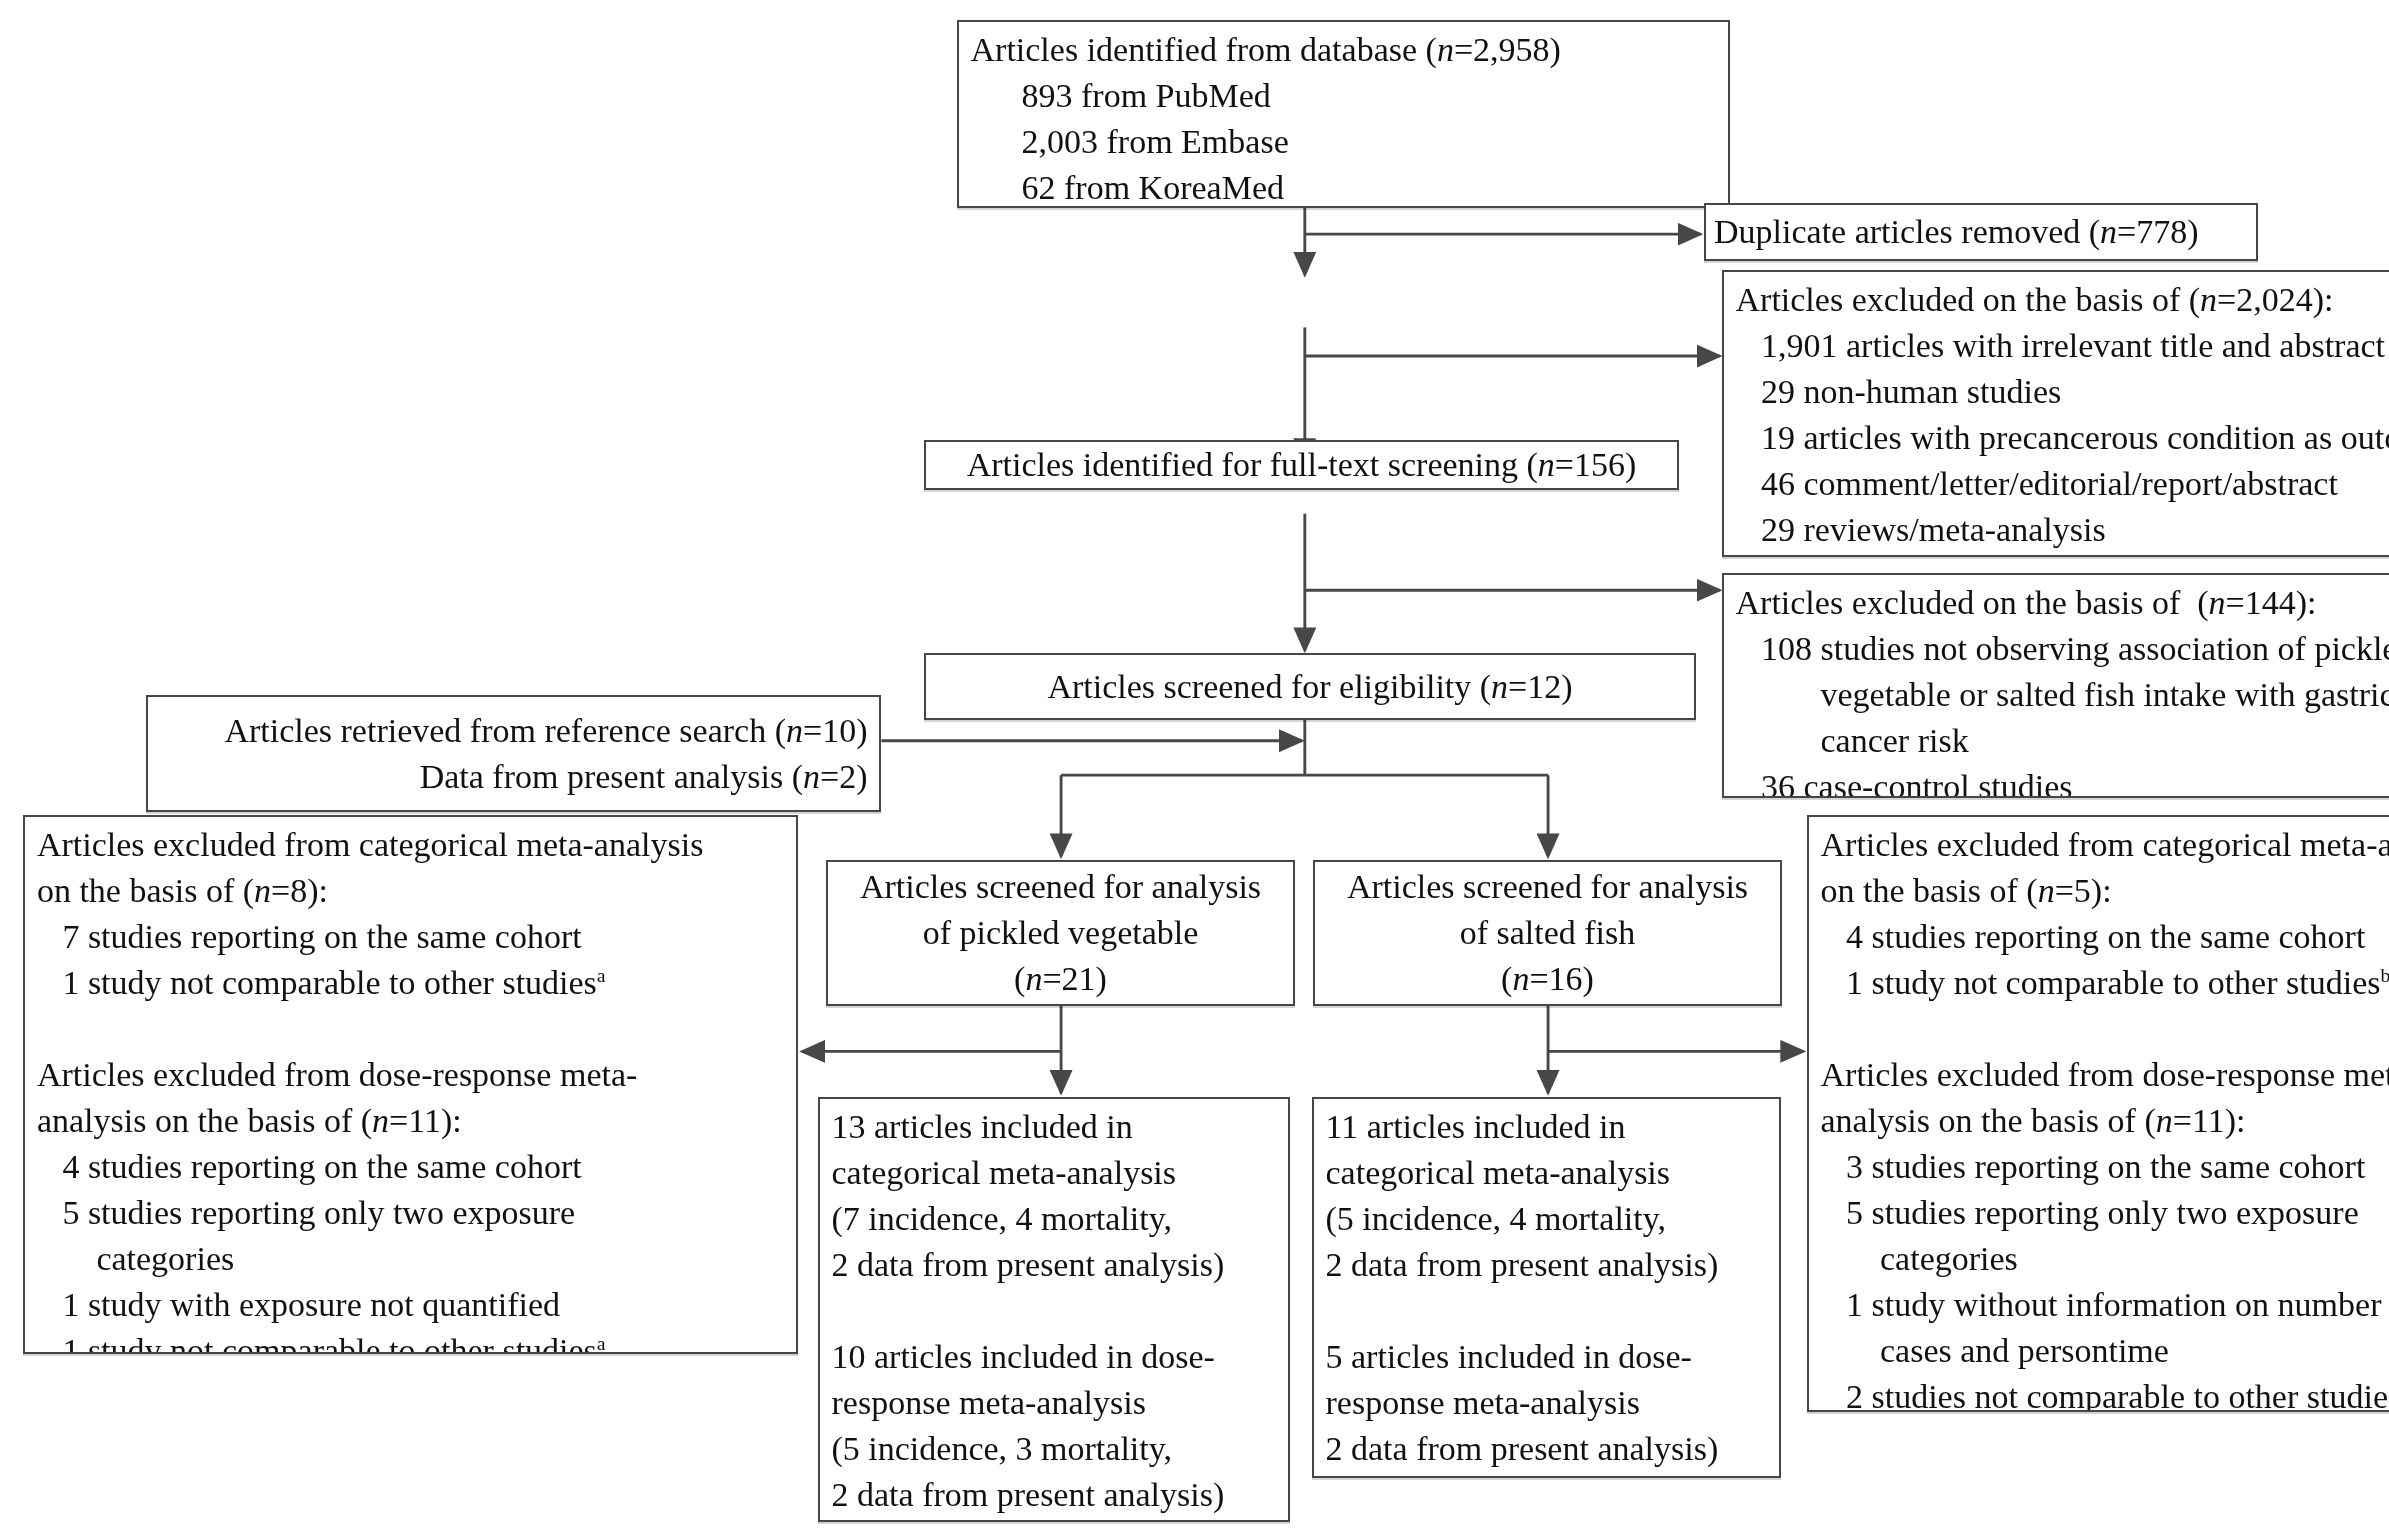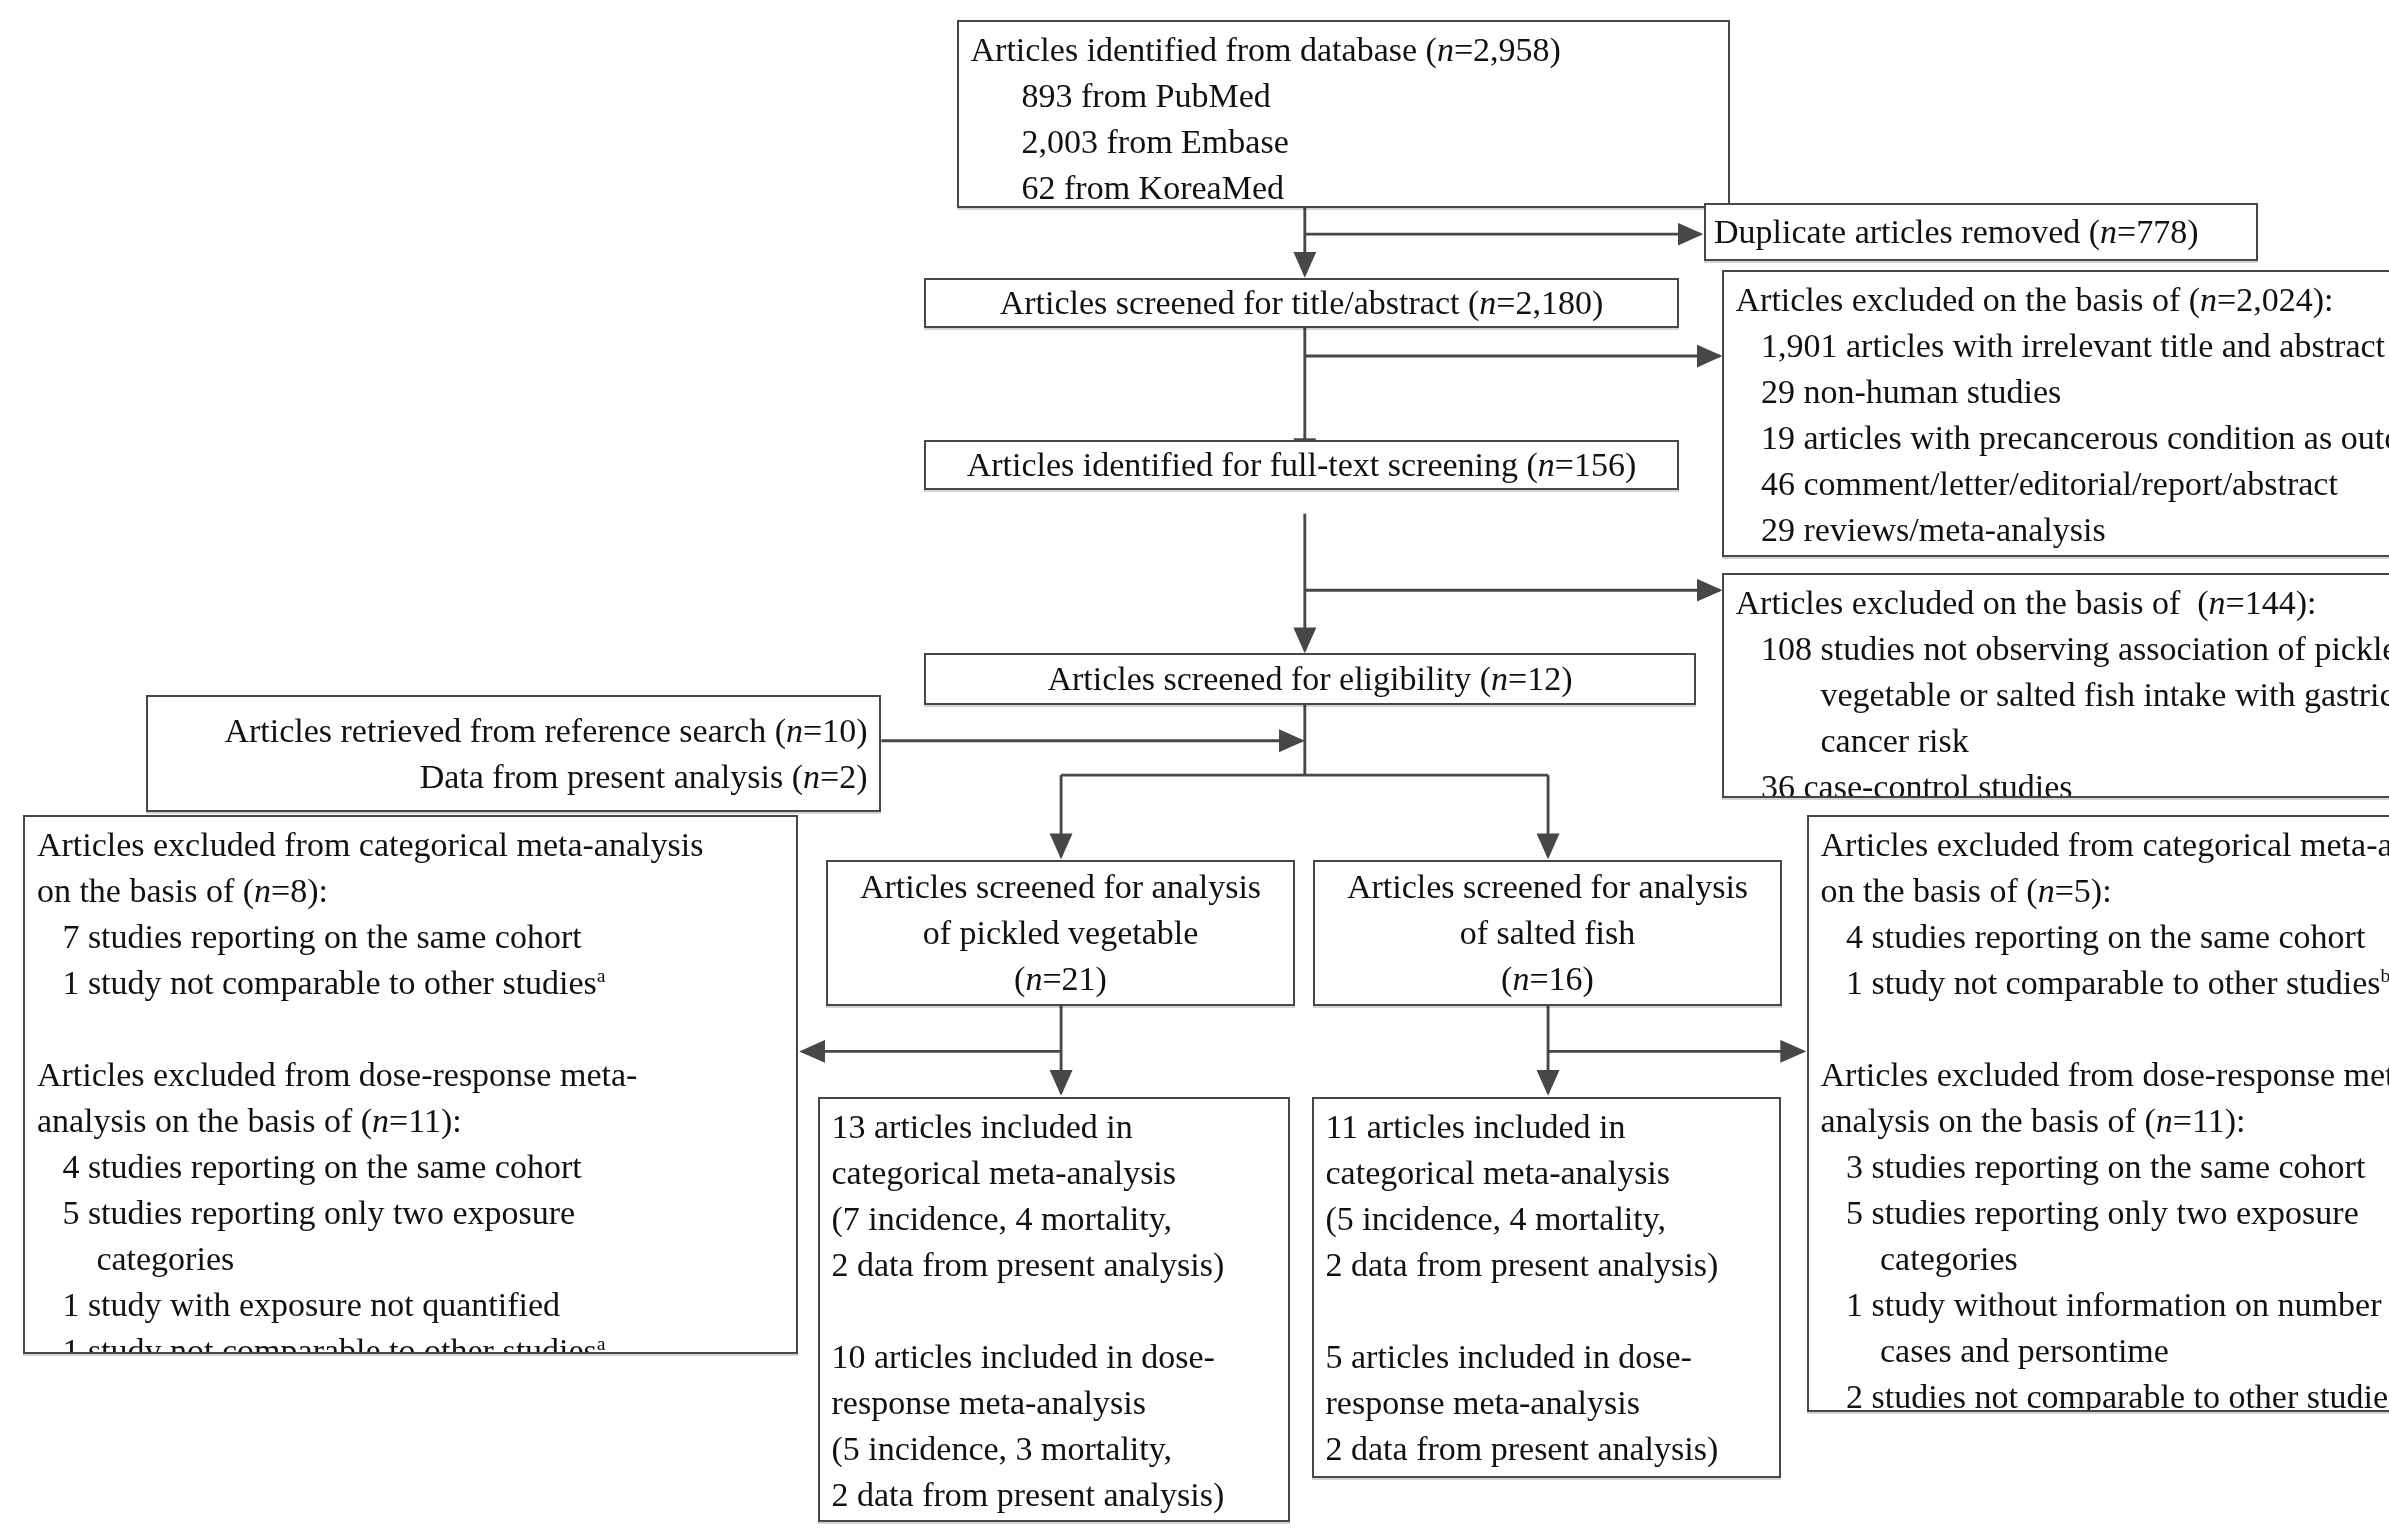--- a/index.html
+++ b/index.html
@@ -43,21 +43,21 @@
   .v-center { justify-content: center; }
   .h-center .line { text-align: center; white-space: normal; }
 
   
   #b-identified   { left: 923px; top:   20px; width: 773px; height: 188px; margin-left: 34px; }
   #b-duplicate    { left: 1704px; top:  203px; width: 554px; height: 58px; padding-left: 8px; }
   #b-screened-ta  { left: 924px; top:  278px; width: 755px; height: 50px; }
   #b-excl-ta      { left: 1722px; top:  270px; width: 825px; height: 287px; }
   #b-fulltext     { left: 924px; top:  440px; width: 755px; height: 50px; }
   #b-excl-ft      { left: 1722px; top: 573px; width: 825px; height: 225px; }
-  #b-eligibility  { left: 924px; top: 653px; width: 772px; height: 52px; }
+  #b-eligibility  { left: 924px; top: 653px; width: 772px; height: 67px; }
   #b-reference    { left:  146px; top: 695px; width: 735px; height: 117px; text-align: right; }
   #b-excl-left    { left:   23.4px; top: 815px; width: 775px; height: 539px; }
   #b-pickled      { left: 826px; top: 860px; width:  469px; height: 146px; }
   #b-salted       { left: 1313px; top: 860px; width:  469px; height: 146px; }
   #b-excl-right   { left: 1807px; top: 815px; width: 755px; height: 597px; }
   #b-incl-pickled { left: 818px; top: 1097px; width:  472px; height: 425px; }
   #b-incl-salted  { left: 1312px; top: 1097px; width:  469px; height: 381px; }
 </style>
 </head>
 <body>
@@ -91,23 +91,20 @@
       <div class="line">Articles identified from database (<i>n</i>=2,958)</div>
       <div class="line">      893 from PubMed</div>
       <div class="line">      2,003 from Embase</div>
       <div class="line">      62 from KoreaMed</div>
     </div>
 
   <div class="box v-center" id="b-duplicate">
       <div class="line">Duplicate articles removed (<i>n</i>=778)</div>
     </div>
 
-  <div class="box v-center h-center" id="b-screened-ta">
-      <div class="line">Articles screened for title/abstract (<i>n</i>=2,180)</div>
-    </div>
 
   <div class="box" id="b-excl-ta">
       <div class="line">Articles excluded on the basis of (<i>n</i>=2,024):</div>
       <div class="line">   1,901 articles with irrelevant title and abstract</div>
       <div class="line">   29 non-human studies</div>
       <div class="line">   19 articles with precancerous condition as outcome</div>
       <div class="line">   46 comment/letter/editorial/report/abstract</div>
       <div class="line">   29 reviews/meta-analysis</div>
     </div>
 

